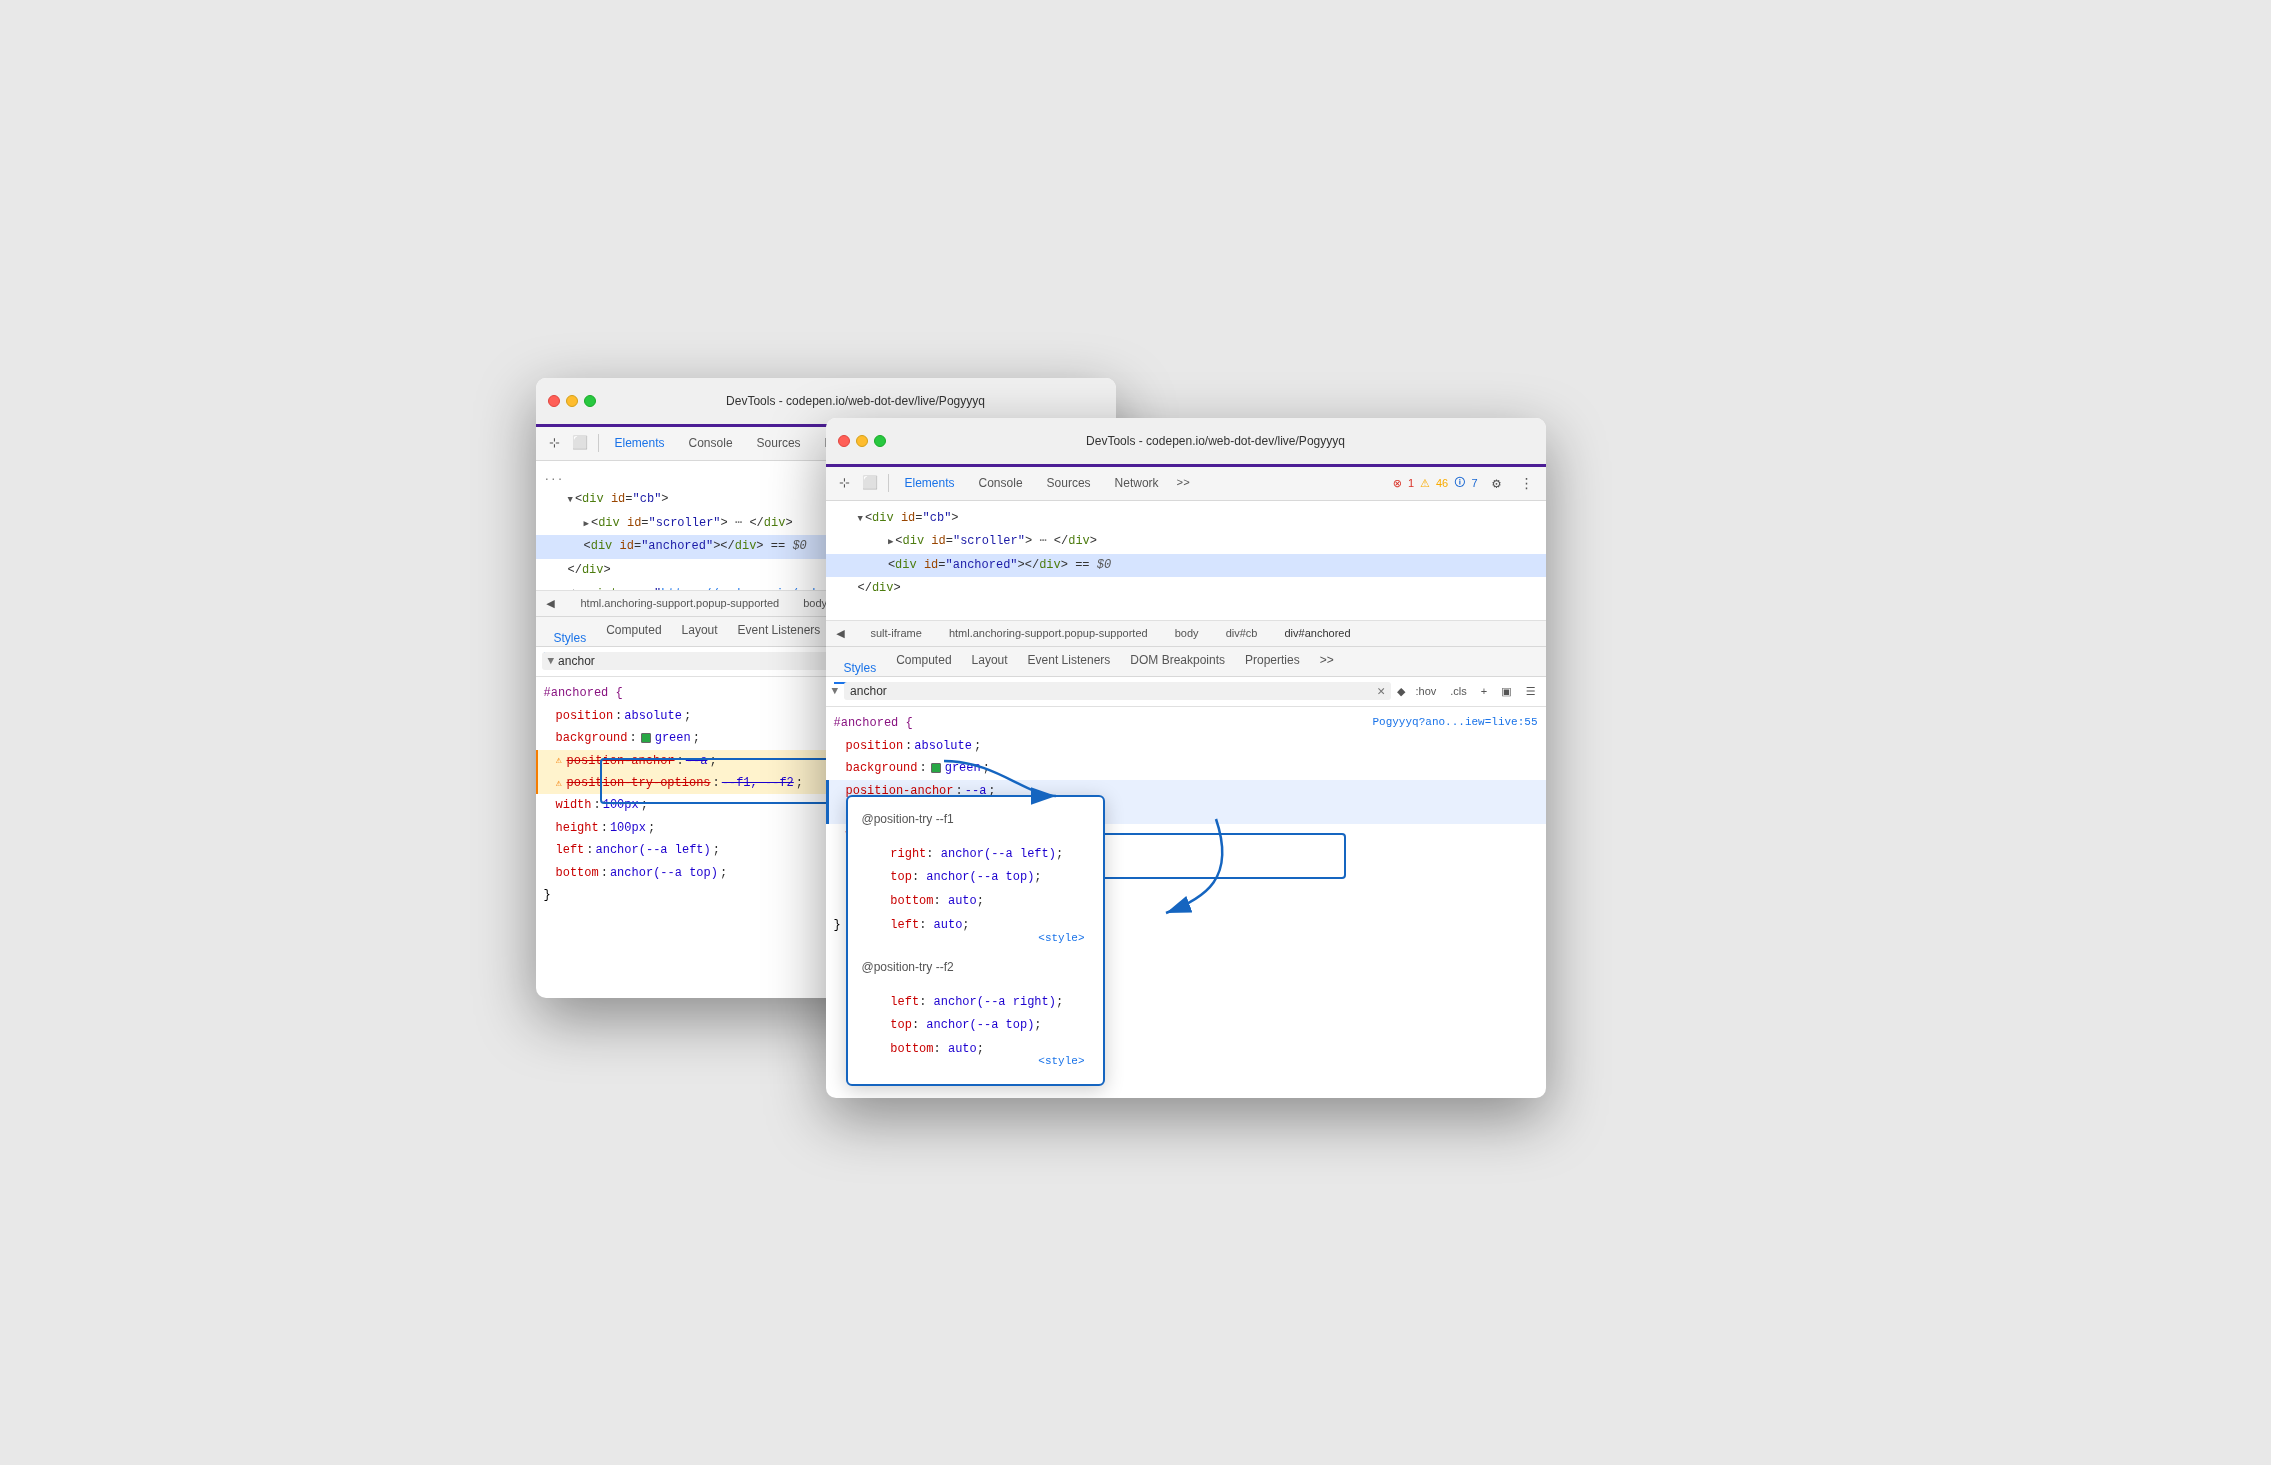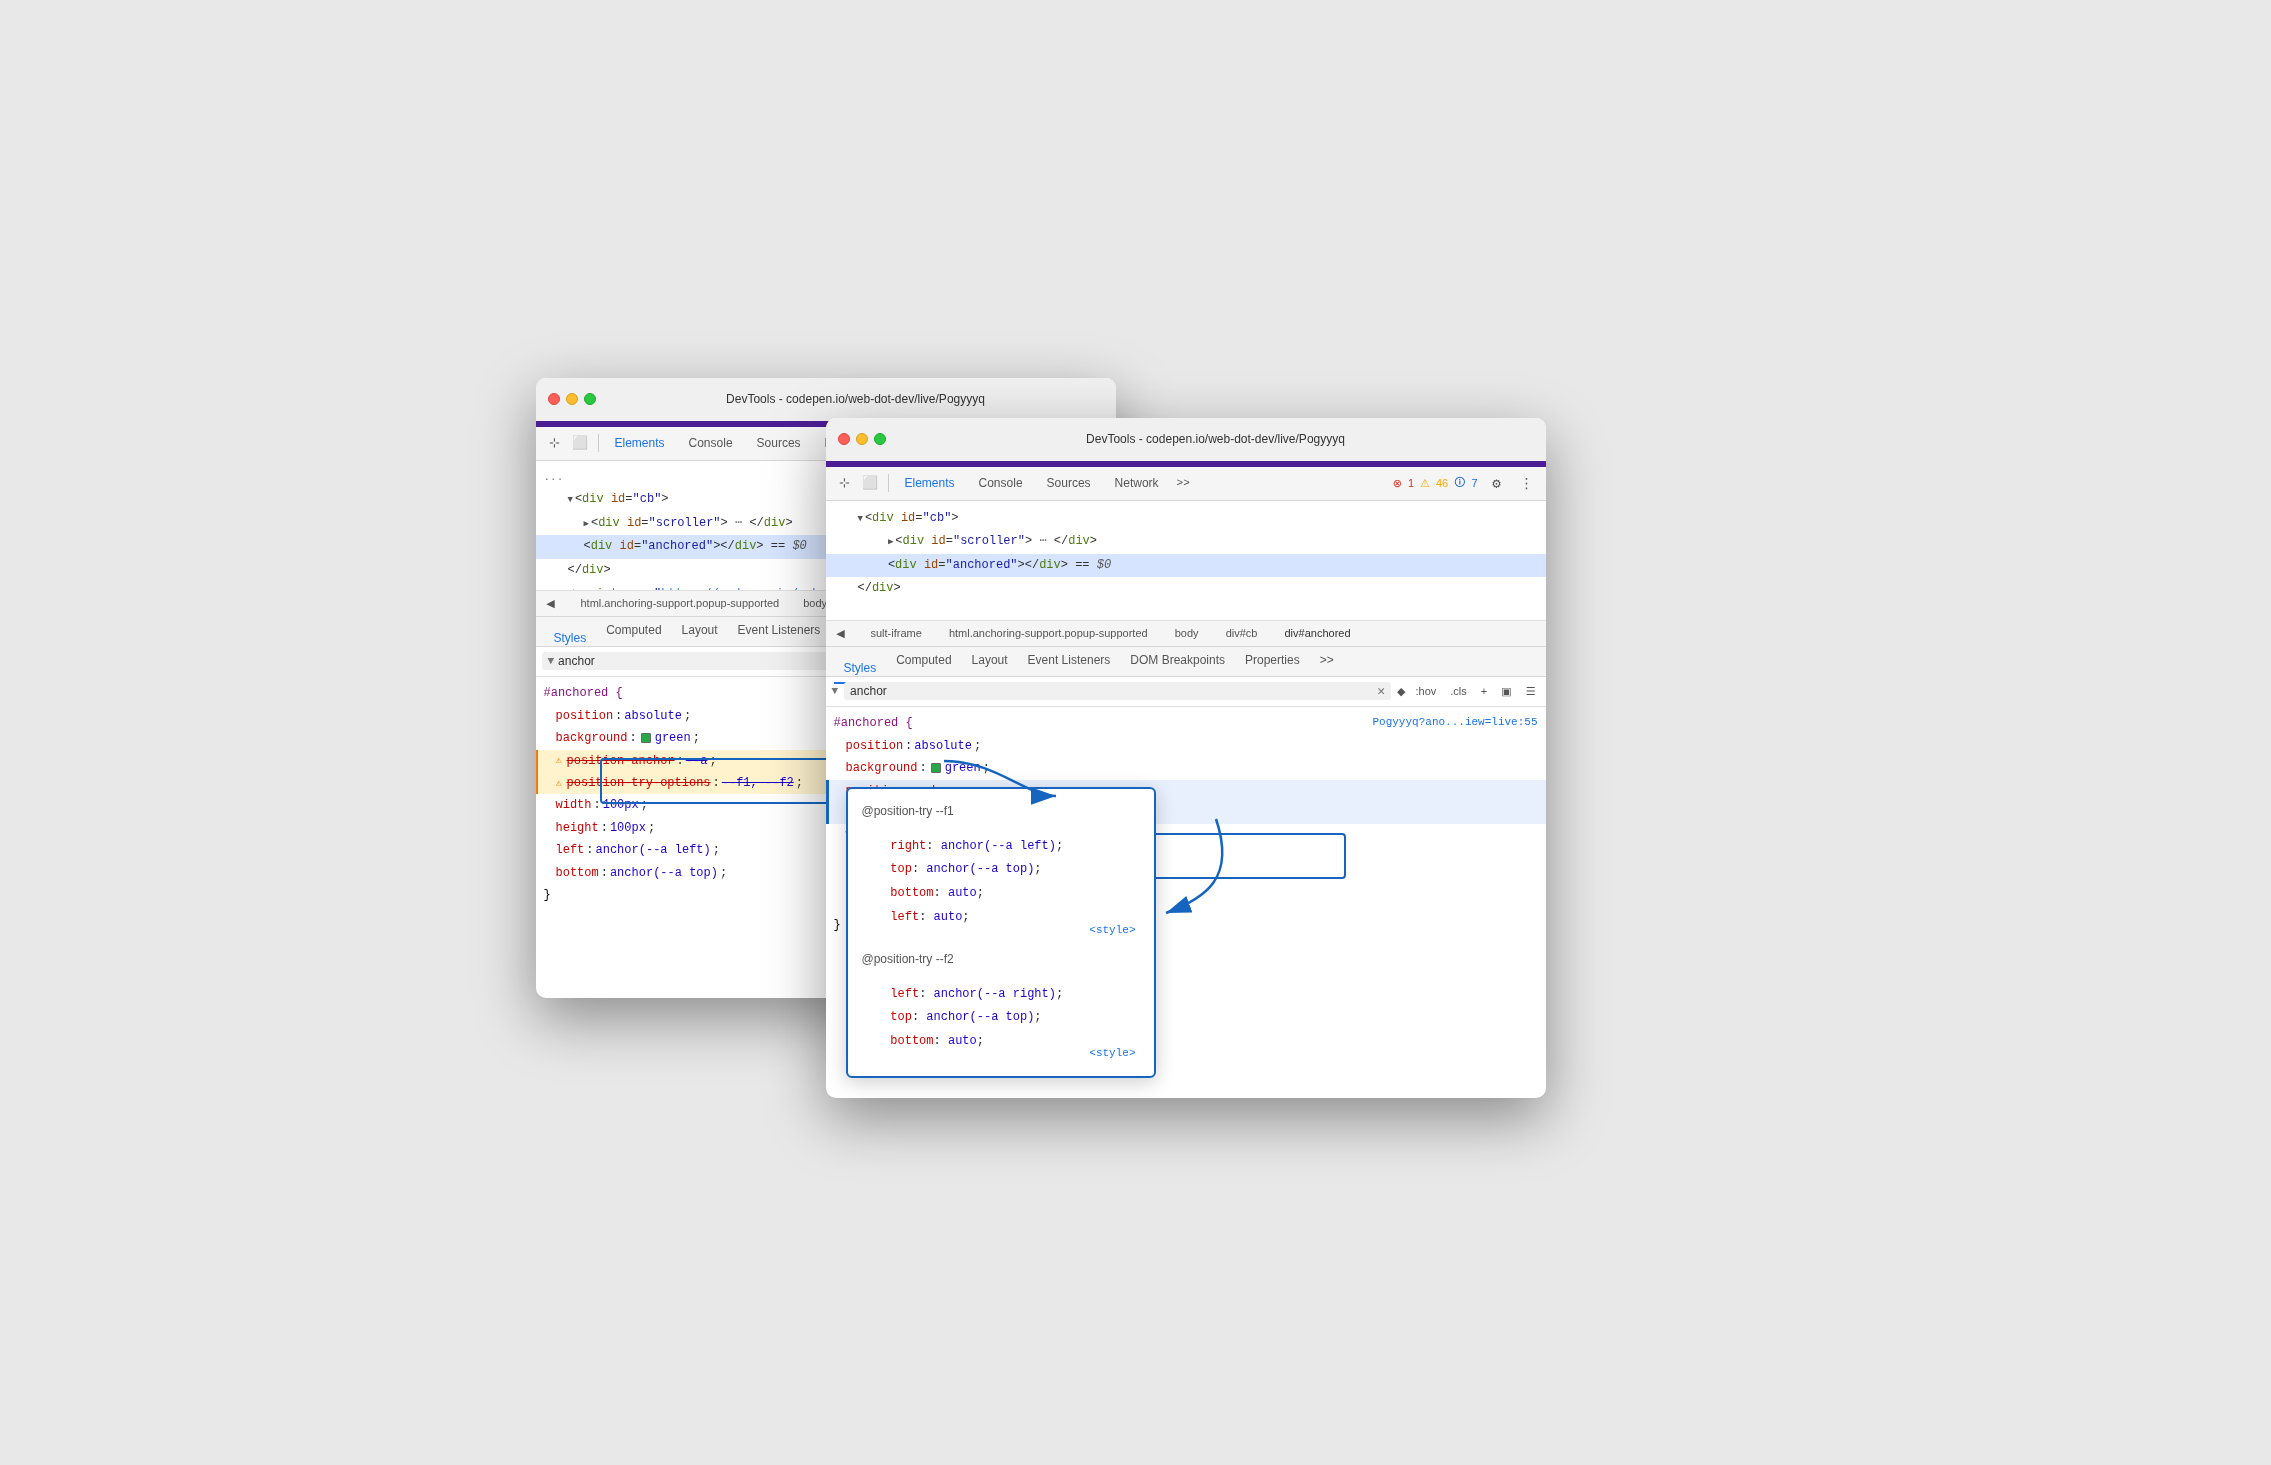--- a/index.html
+++ b/index.html
@@ -44,21 +44,21 @@
       left: 290px;
       top: 60px;
       width: 720px;
       height: 680px;
       z-index: 2;
     }
 
     
     .title-bar {
       background: #f0f0f0;
-      border-bottom: 6px solid #4c1d95;
+      border-bottom: 3px solid #4c1d95;
       height: 49px;
       display: flex;
       align-items: center;
       padding: 0 12px;
       user-select: none;
     }
 
     .traffic-lights {
       display: flex;
       gap: 6px;
@@ -713,21 +713,21 @@
 
       <div class="css-property-line">
         <span class="css-prop">bottom</span>
           <span class="css-colon">: </span>
           <span class="css-val">anchor(--a top)</span>
           <span class="css-semi">;</span>
       </div>
       <div style="padding: 1px 8px;">}</div>
     </div>
 
-    <div class="popup-box" style="bottom: 20px; left: 20px; width: 310px;">
+    <div class="popup-box" style="bottom: 12px; left: 20px; width: 259px;">
 
       <div class="popup-section-title">@position-try --f1</div>
       <div style="height:8px;"></div>
       <div class="popup-rule-line">
         &nbsp;&nbsp;&nbsp;&nbsp;<span class="css-prop">right</span><span class="css-colon">: </span><span class="css-val">anchor(--a left)</span><span class="css-semi">;</span>
       </div>
       <div class="popup-rule-line">
         &nbsp;&nbsp;&nbsp;&nbsp;<span class="css-prop">top</span><span class="css-colon">: </span><span class="css-val">anchor(--a top)</span><span class="css-semi">;</span>
       </div>
       <div class="popup-rule-line">

